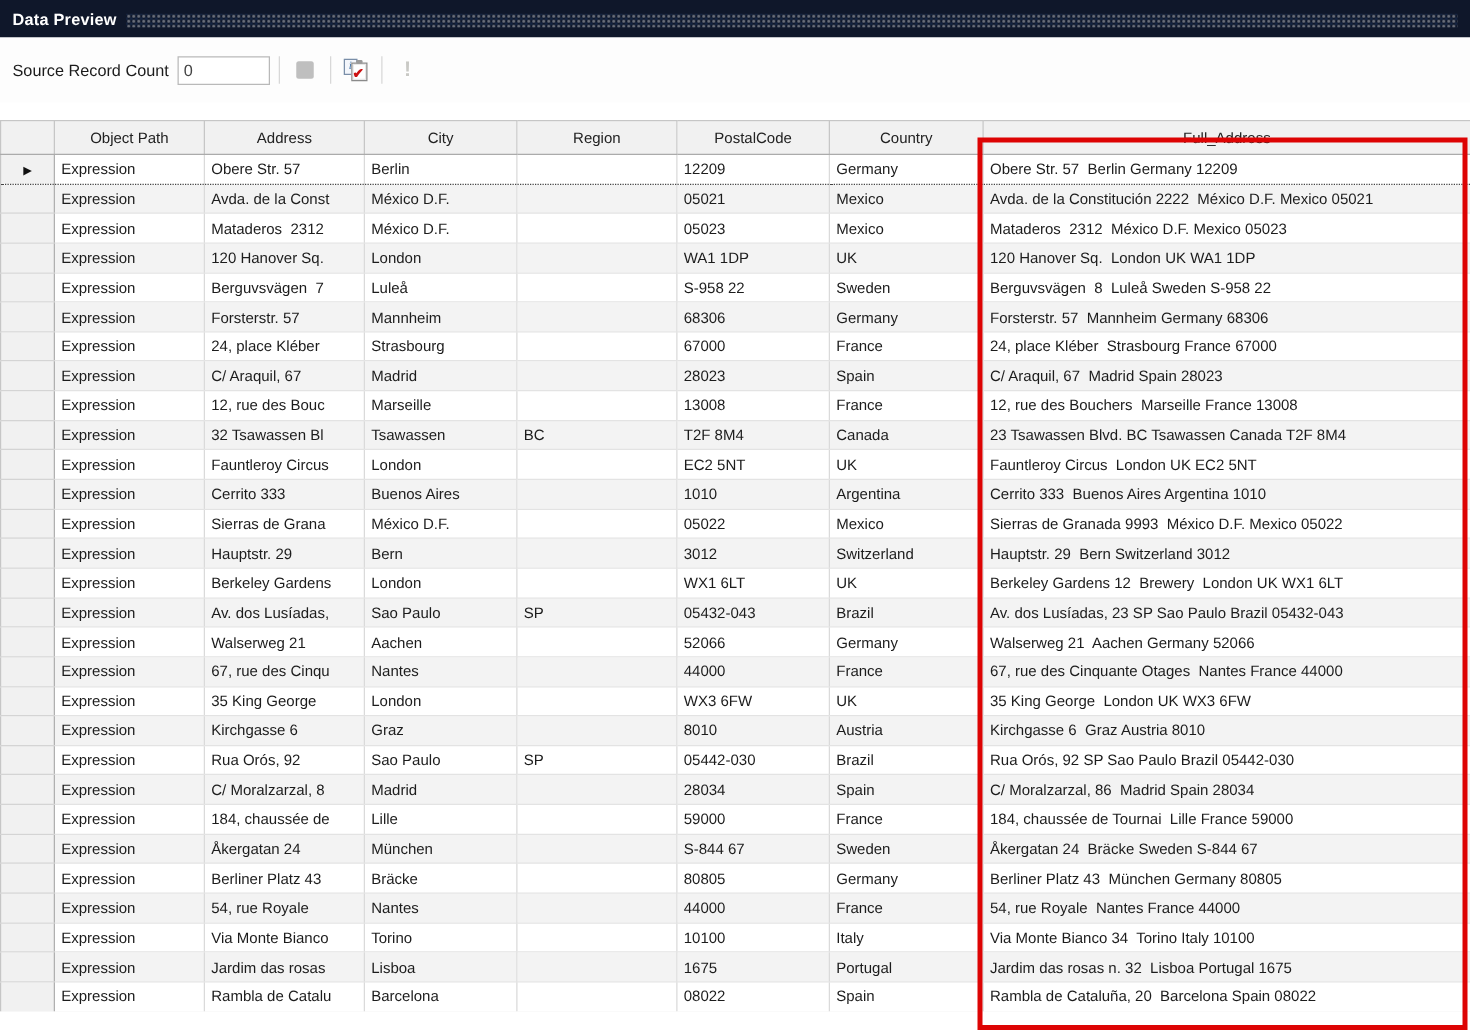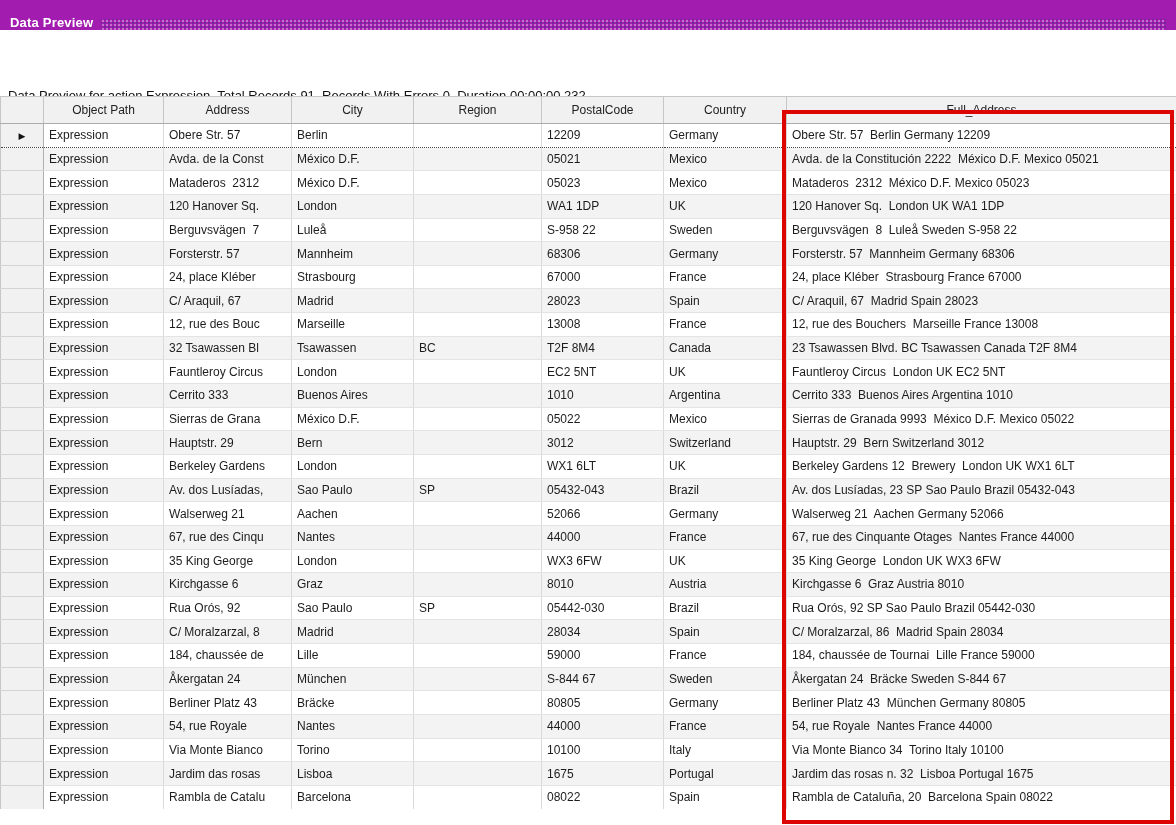--- a/index.html
+++ b/index.html
@@ -2,21 +2,21 @@
 <html><head>
 <meta charset="utf-8">
 <style>
   * { margin:0; padding:0; box-sizing:border-box; }
   html,body { width:1176px; height:825px; background:#ffffff; overflow:hidden;
               font-family:"Liberation Sans","DejaVu Sans",sans-serif; }
   .window { position:relative; width:1176px; height:825px; background:#ffffff; }
 
   
   .titlebar { position:absolute; top:0; left:0; width:1176px; height:30px;
-              background:#a21caf; display:flex; align-items:flex-end; padding:0 10px; }
+              background:#0f172a; display:flex; align-items:center; padding:0 10px; }
   .titlebar .title { color:#ffffff; font-size:13px; font-weight:bold; letter-spacing:.2px;
                      white-space:nowrap; }
   .titlebar .pattern { flex:1; height:11px; margin-left:8px; margin-top:2px;
       background-image:
         radial-gradient(circle, rgba(255,255,255,.38) 1px, transparent 1.3px),
         radial-gradient(circle, rgba(30,60,110,.35) 1px, transparent 1.3px);
       background-size:4px 4px, 4px 4px;
       background-position:0 0, 2px 2px; }
 
   
@@ -74,22 +74,40 @@
 </head>
 <body>
 
 <div class="window">
 
   <div class="titlebar">
     <span class="title">Data Preview</span>
     <span class="pattern"></span>
   </div>
 
-
-  <div class="statusline">Data Preview for action Expression. Total Records 91. Records With Errors 0. Duration 00:00:00.232.</div>
+  <div class="toolbar">
+    <span class="lbl">Source Record Count</span>
+    <input class="count-input" type="text" value="0" style="">
+    <span class="tb-sep"></span>
+    <button class="tb-btn">
+      <span class="stop-square"></span>
+    </button>
+    <span class="tb-sep"></span>
+    <button class="tb-btn">
+      <span class="icon-stack">
+        <span class="icon-doc"></span>
+        <span class="icon-clip"></span>
+      </span>
+    </button>
+    <span class="tb-sep"></span>
+    <button class="tb-btn">
+      <span class="icon-excl">!</span>
+    </button>
+  </div>
+
 
   <div class="grid-wrap">
     <table class="grid">
       <colgroup>
         <col style="width:43px">
           <col style="width:120px">
           <col style="width:128px">
         <col style="width:122px">
           <col style="width:128px">
           <col style="width:122px">

